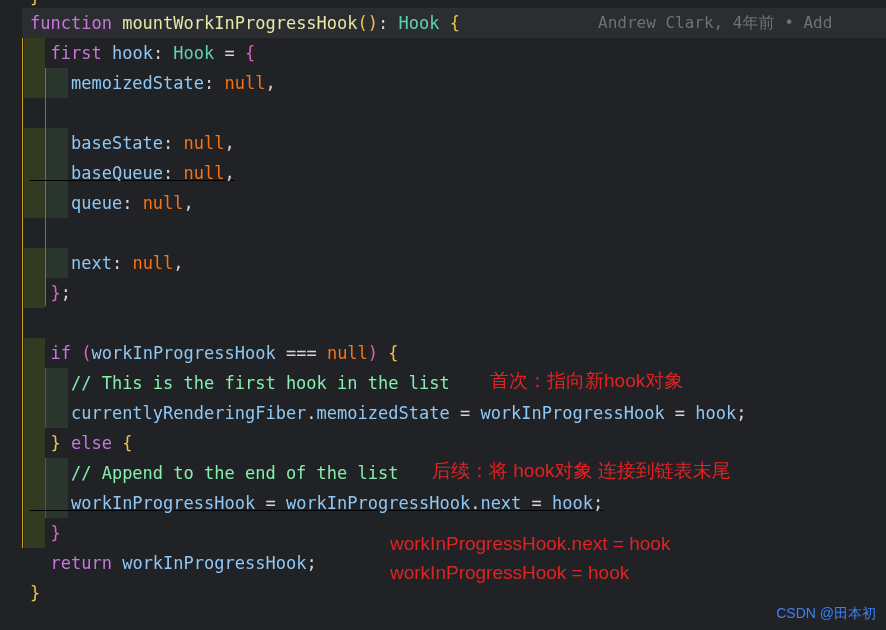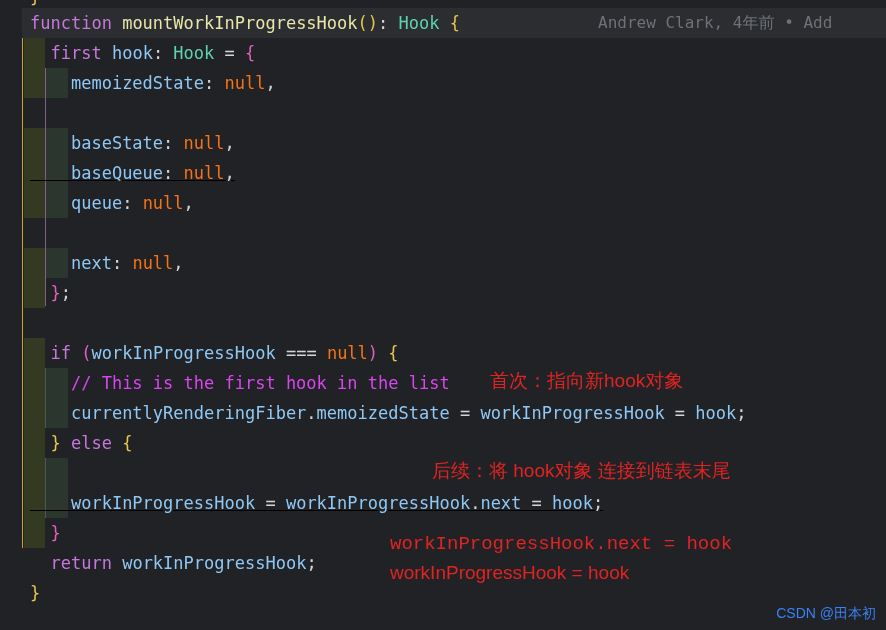--- a/index.html
+++ b/index.html
@@ -86,21 +86,21 @@
   .kw      { color: #c678dd; }   
   .fn      { color: #e8e6a8; }   
   .var     { color: #8fc8f5; }   
   .type    { color: #5fd3b0; }   
   .nul     { color: #f97316; }   
   .punct   { color: #d4d4d4; }   
   .paren   { color: #e8c54b; }   
   .brace-p { color: #e060c0; }   
   .brace-y { color: #e8c54b; }   
   .op      { color: #d4d4d4; }
-  .cmt     { color: #d946ef; }   
+  .cmt     { color: #86efac; }   
 
   
   .blame {
     position: absolute;
     height: 30px;
     line-height: 30px;
     font-size: 16px;
     color: #6e7175;
     white-space: pre;
     font-family: "DejaVu Sans Mono", "Liberation Mono", monospace;
@@ -177,32 +177,32 @@
         <div class="line" style="left: 30px; top: 158px; text-decoration: underline;"><span class="ind">    </span><span class="var">baseQueue</span><span class="punct">: </span><span class="nul">null</span><span class="punct">,</span></div>
         <div class="line" style="left: 30px; top: 188px;"><span class="ind">    </span><span class="var">queue</span><span class="punct">: </span><span class="nul">null</span><span class="punct">,</span></div>
         <div class="line" style="left: 30px; top: 218px;">&nbsp;</div>
         <div class="line" style="left: 30px; top: 248px;"><span class="ind">    </span><span class="var">next</span><span class="punct">: </span><span class="nul">null</span><span class="punct">,</span></div>
         <div class="line" style="left: 30px; top: 278px;"><span class="ind">  </span><span class="brace-p">}</span><span class="punct">;</span></div>
         <div class="line" style="left: 30px; top: 308px;">&nbsp;</div>
         <div class="line" style="left: 30px; top: 338px;"><span class="ind">  </span><span class="kw">if</span><span class="op"> </span><span class="brace-p">(</span><span class="var">workInProgressHook</span><span class="punct"> === </span><span class="nul">null</span><span class="brace-p">)</span><span class="op"> </span><span class="brace-y">{</span></div>
         <div class="line" style="left: 30px; top: 368px;"><span class="ind">    </span><span class="cmt">// This is the first hook in the list</span></div>
         <div class="line" style="left: 30px; top: 398px;"><span class="ind">    </span><span class="var">currentlyRenderingFiber</span><span class="punct">.</span><span class="var">memoizedState</span><span class="punct"> = </span><span class="var">workInProgressHook</span><span class="punct"> = </span><span class="var">hook</span><span class="punct">;</span></div>
         <div class="line" style="left: 30px; top: 428px;"><span class="ind">  </span><span class="brace-y">}</span><span class="op"> </span><span class="kw">else</span><span class="op"> </span><span class="brace-y">{</span></div>
-        <div class="line" style="left: 30px; top: 458px;"><span class="ind">    </span></div>
+        <div class="line" style="left: 30px; top: 458px;"><span class="ind">    </span><span class="cmt">// Append to the end of the list</span></div>
         <div class="line" style="left: 30px; top: 488px; text-decoration: underline;"><span class="ind">    </span><span class="var">workInProgressHook</span><span class="punct"> = </span><span class="var">workInProgressHook</span><span class="punct">.</span><span class="var">next</span><span class="punct"> = </span><span class="var">hook</span><span class="punct">;</span></div>
         <div class="line" style="left: 30px; top: 518px;"><span class="ind">  </span><span class="brace-p">}</span></div>
         <div class="line" style="left: 30px; top: 548px;"><span class="ind">  </span><span class="kw">return</span><span class="op"> </span><span class="var">workInProgressHook</span><span class="punct">;</span></div>
         <div class="line" style="left: 30px; top: 578px;"><span class="brace-y">}</span></div>
       </div>
 
     <div class="blame" style="left:598px; top:8px;">Andrew Clark, 4年前 • Add</div>
 
     <div id="annotations">
         <div class="anno" style="left: 490px; top: 368px;">首次：指向新hook对象</div>
         <div class="anno" style="left: 432px; top: 458px;">后续：将 hook对象 连接到链表末尾</div>
-        <div class="anno" style="left: 390px; top: 531px; font-family: Liberation Mono, monospace;">workInProgressHook.next = hook</div>
+        <div class="anno" style="left: 390px; top: 531px;">workInProgressHook.next = hook</div>
         <div class="anno" style="left: 390px; top: 560px;">workInProgressHook = hook</div>
       </div>
 
     <div class="watermark">CSDN @田本初</div>
 
   </div>
 </div>
 
 </body></html>

